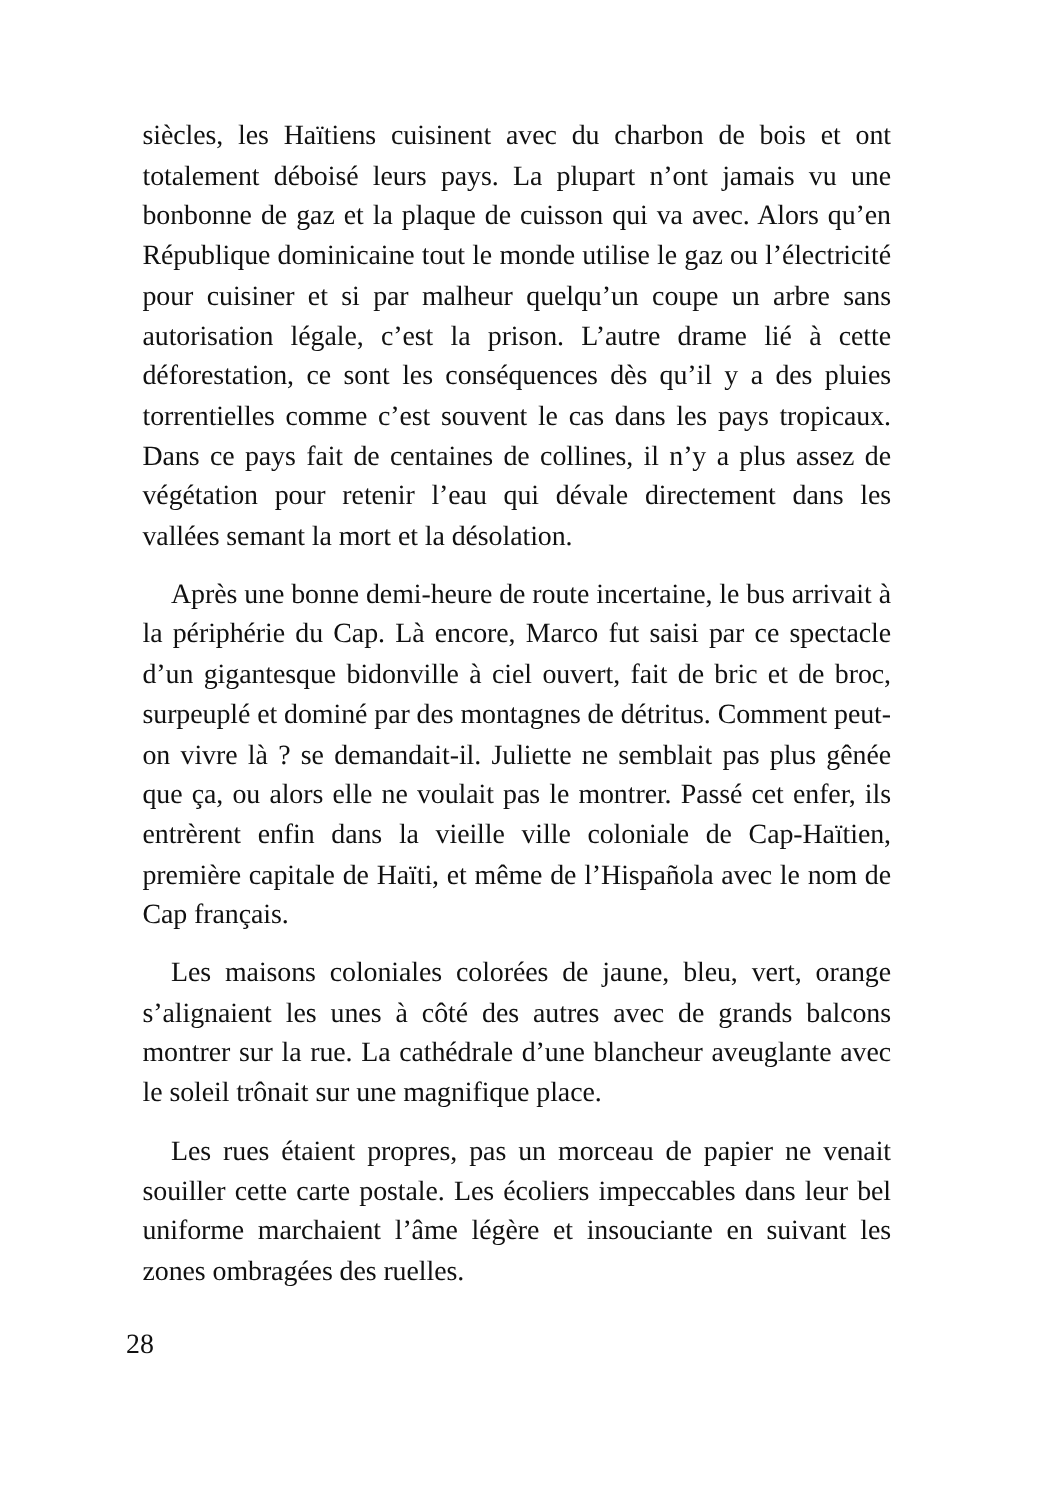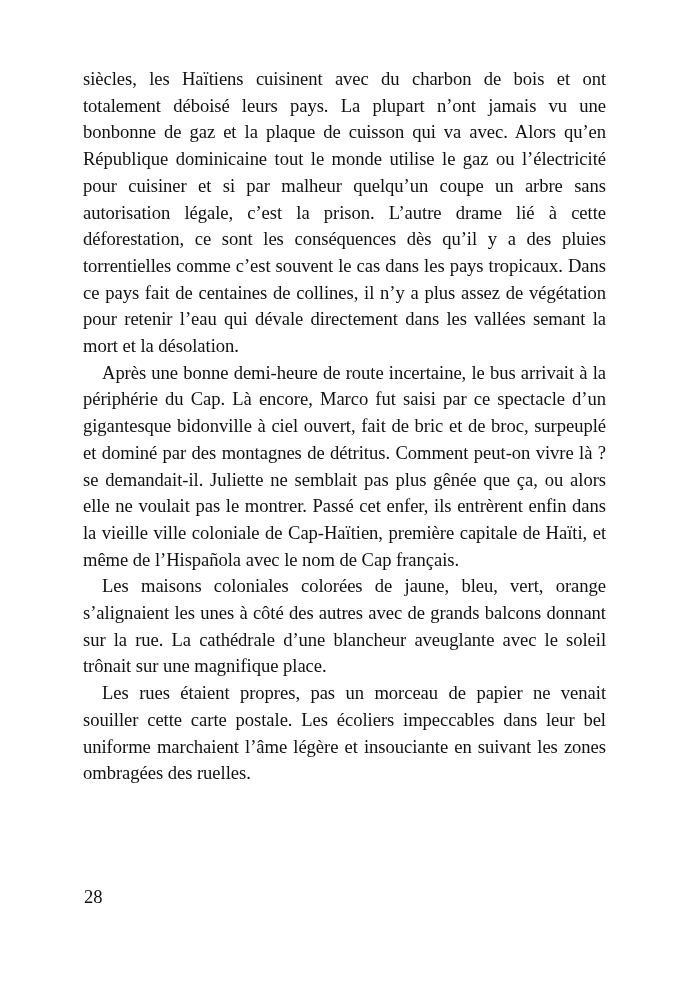--- a/index.html
+++ b/index.html
@@ -19,38 +19,38 @@
       position: absolute;
       left: 83px;
       top: 66px;
       width: 523px;
       font-size: 18.6px;
       line-height: 26.7px;
       text-align: justify;
       letter-spacing: -0.05px;
     }
     .page-body p {
-      margin: 0;
+      margin: 12px;
       text-align: justify;
       text-align-last: left;
     }
     .page-body p.indent {
       text-indent: 19px;
     }
     .page-number {
       position: absolute;
       left: 84px;
       top: 886px;
       font-size: 18.6px;
       line-height: 22px;
     }
   </style>
 </head>
 <body>
 
 <div class="page-body">
   <p>siècles, les Haïtiens cuisinent avec du charbon de bois et ont totalement déboisé leurs pays. La plupart n’ont jamais vu une bonbonne de gaz et la plaque de cuisson qui va avec. Alors qu’en République dominicaine tout le monde utilise le gaz ou l’électricité pour cuisiner et si par malheur quelqu’un coupe un arbre sans autorisation légale, c’est la prison. L’autre drame lié à cette déforestation, ce sont les conséquences dès qu’il y a des pluies torrentielles comme c’est souvent le cas dans les pays tropicaux. Dans ce pays fait de centaines de collines, il n’y a plus assez de végétation pour retenir l’eau qui dévale directement dans les vallées semant la mort et la désolation.</p>
   <p class="indent">Après une bonne demi-heure de route incertaine, le bus arrivait à la périphérie du Cap. Là encore, Marco fut saisi par ce spectacle d’un gigantesque bidonville à ciel ouvert, fait de bric et de broc, surpeuplé et dominé par des montagnes de détritus. Comment peut-on vivre là ? se demandait-il. Juliette ne semblait pas plus gênée que ça, ou alors elle ne voulait pas le montrer. Passé cet enfer, ils entrèrent enfin dans la vieille ville coloniale de Cap-Haïtien, première capitale de Haïti, et même de l’Hispañola avec le nom de Cap français.</p>
-  <p class="indent">Les maisons coloniales colorées de jaune, bleu, vert, orange s’alignaient les unes à côté des autres avec de grands balcons donnant sur la rue. La cathédrale d’une blancheur aveuglante avec le soleil trônait sur une magnifique place.</p>
+  <p class="indent">Les maisons coloniales colorées de jaune, bleu, vert, orange s’alignaient les unes à côté des autres avec de grands balcons montrer sur la rue. La cathédrale d’une blancheur aveuglante avec le soleil trônait sur une magnifique place.</p>
   <p class="indent">Les rues étaient propres, pas un morceau de papier ne venait souiller cette carte postale. Les écoliers impeccables dans leur bel uniforme marchaient l’âme légère et insouciante en suivant les zones ombragées des ruelles.</p>
 </div>
 
 <div class="page-number">28</div>
 
 </body></html>

